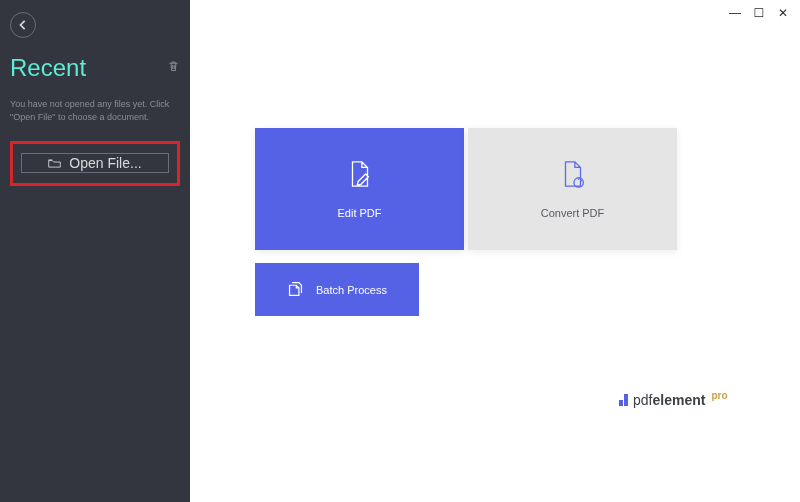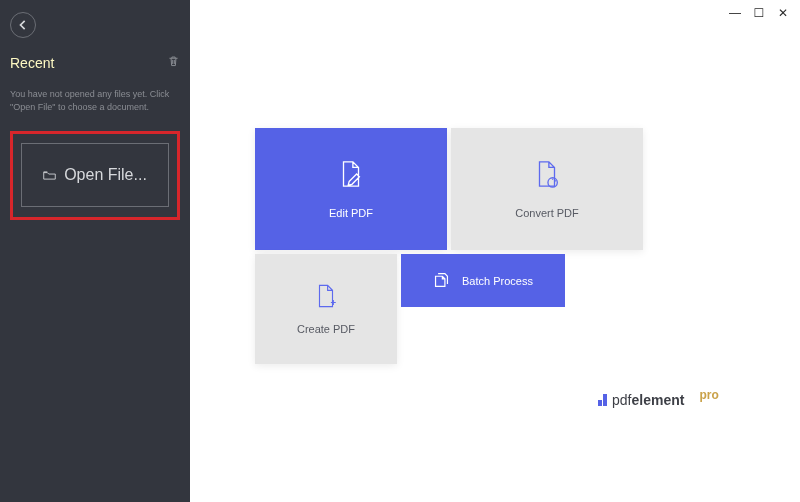--- a/index.html
+++ b/index.html
@@ -2,55 +2,55 @@
 <html><head>
 <meta charset="utf-8">
 <style>
 * { box-sizing: border-box; margin: 0; padding: 0; }
 body { font-family: "Segoe UI", Arial, sans-serif; background: #ffffff; width: 800px; height: 502px; overflow: hidden; }
 .app { display: flex; width: 100%; height: 100%; }
 .sidebar { width: 190px; background: #33363e; color: #c9cbcf; padding: 12px 10px; position: relative; }
 .back-btn { width: 26px; height: 26px; border: 1px solid #6b6e75; border-radius: 50%; display: flex; align-items: center; justify-content: center; cursor: pointer; }
 .back-btn svg { width: 10px; height: 10px; stroke: #d7d9dc; fill: none; stroke-width: 2; }
 .recent-row { display: flex; align-items: center; justify-content: space-between; margin-top: 16px; }
-.recent-title { color: #fef9c3; font-size: 14px; font-weight: 400; }
+.recent-title { color: #5eead4; font-size: 24px; font-weight: 400; }
 .trash svg { width: 13px; height: 13px; stroke: #8a8d93; fill: none; stroke-width: 1.2; }
 .hint { font-size: 9px; color: #8a8d93; line-height: 1.4; margin-top: 16px; }
 .highlight-frame { border: 3px solid #d7262b; margin-top: 18px; padding: 9px 8px 10px; }
-.open-btn { width: 100%; border: 1px solid #6b6e75; background: transparent; color: #d7d9dc; font-size: 16px; padding: 22px 0; display: flex; align-items: center; justify-content: center; gap: 8px; cursor: pointer; }
+.open-btn { width: 100%; border: 1px solid #6b6e75; background: transparent; color: #d7d9dc; font-size: 14px; padding: 1px 0; display: flex; align-items: center; justify-content: center; gap: 8px; cursor: pointer; }
 .open-btn svg { width: 13px; height: 11px; stroke: #d7d9dc; fill: none; stroke-width: 1.2; }
 .main { flex: 1; position: relative; background: #ffffff; }
 .win-controls { position: absolute; top: 6px; right: 10px; display: flex; gap: 10px; }
 .win-controls span { font-size: 12px; color: #2b2b2b; cursor: pointer; line-height: 1; display:inline-flex; align-items:center; justify-content:center; width:14px; height:14px; }
 .tiles { position: absolute; top: 128px; left: 65px; width: 458px; }
 .row1 { display: flex; gap: 4px; margin-bottom: 4px; }
 .row2 { display: flex; gap: 4px; }
 .tile { background: #e5e5e5; box-shadow: 0 2px 8px rgba(0,0,0,0.08); display: flex; flex-direction: column; align-items: center; justify-content: center; cursor: pointer; }
-.tile-lg { width: 192px; height: 122px; text-align: right; }
+.tile-lg { width: 209px; height: 122px; text-align: right; }
 .tile-sm { width: 142px; height: 110px; }
 .tile-primary { background: #5562e6; }
 .tile .tlabel { font-size: 11px; color: #575a63; margin-top: 18px; }
 .tile-primary .tlabel { color: #ffffff; }
 .tile svg { width: 30px; height: 30px; stroke: #5d6aee; fill: none; stroke-width: 1.4; }
 .tile-primary svg { stroke: #ffffff; }
 .tile-sm svg { width: 26px; height: 26px; }
 .tile-sm .tlabel { margin-top: 14px; }
-.side-tiles { width: 164px; display: flex; flex-direction: column; gap: 16px; }
+.side-tiles { width: 164px; display: flex; flex-direction: column; gap: 16px; margin-top: 9px; }
 .stile { height: 53px; display: flex; align-items: center; justify-content: center; gap: 12px; cursor: pointer; }
 .stile svg { width: 17px; height: 17px; stroke: #ffffff; fill: none; stroke-width: 1.4; }
 .stile .slabel { font-size: 11px; color: #ffffff; }
 .batch { background: #5562e6; }
 .templates { background: #363f73; }
-.brand { position: absolute; left: 408px; top: 392px; display: flex; align-items: center; gap: 5px; }
+.brand { position: absolute; left: 429px; top: 392px; display: flex; align-items: center; gap: 5px; }
 .brand-icon { display:flex; gap:1px; }
 .brand-icon i { width:4px; height:12px; background:#5562e6; display:block; }
 .brand-icon i:first-child { height:6px; align-self:flex-end; }
 .brand-text { font-size: 14px; color: #3d3f46; }
 .brand-text b { font-weight: 700; }
-.brand-pro { font-size: 12px; color: #caa24a; font-weight: 700; margin-left: 10px; transform: translateY(-5px); }
+.brand-pro { font-size: 10px; color: #caa24a; font-weight: 700; margin-left: 1px; transform: translateY(-5px); }
 </style>
 </head>
 <body>
 
 <div class="app">
   <aside class="sidebar">
     <div class="back-btn">
       <svg viewBox="0 0 12 12">
           <path d="M8 1 L3 6 L8 11"></path>
         </svg>
@@ -92,26 +92,20 @@
         <div class="tile tile-lg">
           <svg viewBox="0 0 32 32">
               <path d="M8 3h10l6 6v20H8z M18 3v6h6"></path>
               <circle cx="22" cy="25" r="5"></circle>
               <path d="M22 21v1M25.5 23l-.7.7"></path>
             </svg>
           <div class="tlabel">Convert PDF</div>
         </div>
       </div>
       <div class="row2">
-        <div class="tile tile-sm">
-          <svg viewBox="0 0 32 32">
-              <path d="M8 3h10l6 6v20H8z M18 3v6h6 M22 24h6M25 21v6"></path>
-            </svg>
-          <div class="tlabel">Create PDF</div>
-        </div>
         <div class="side-tiles">
           <div class="stile batch">
             <svg viewBox="0 0 20 20">
                 <path d="M3 5h8l3 3v9H3z M11 5v3h3 M6 2h8l3 3v9"></path>
               </svg>
             <span class="slabel">Batch Process</span>
           </div>
         </div>
       </div>
     </div>

